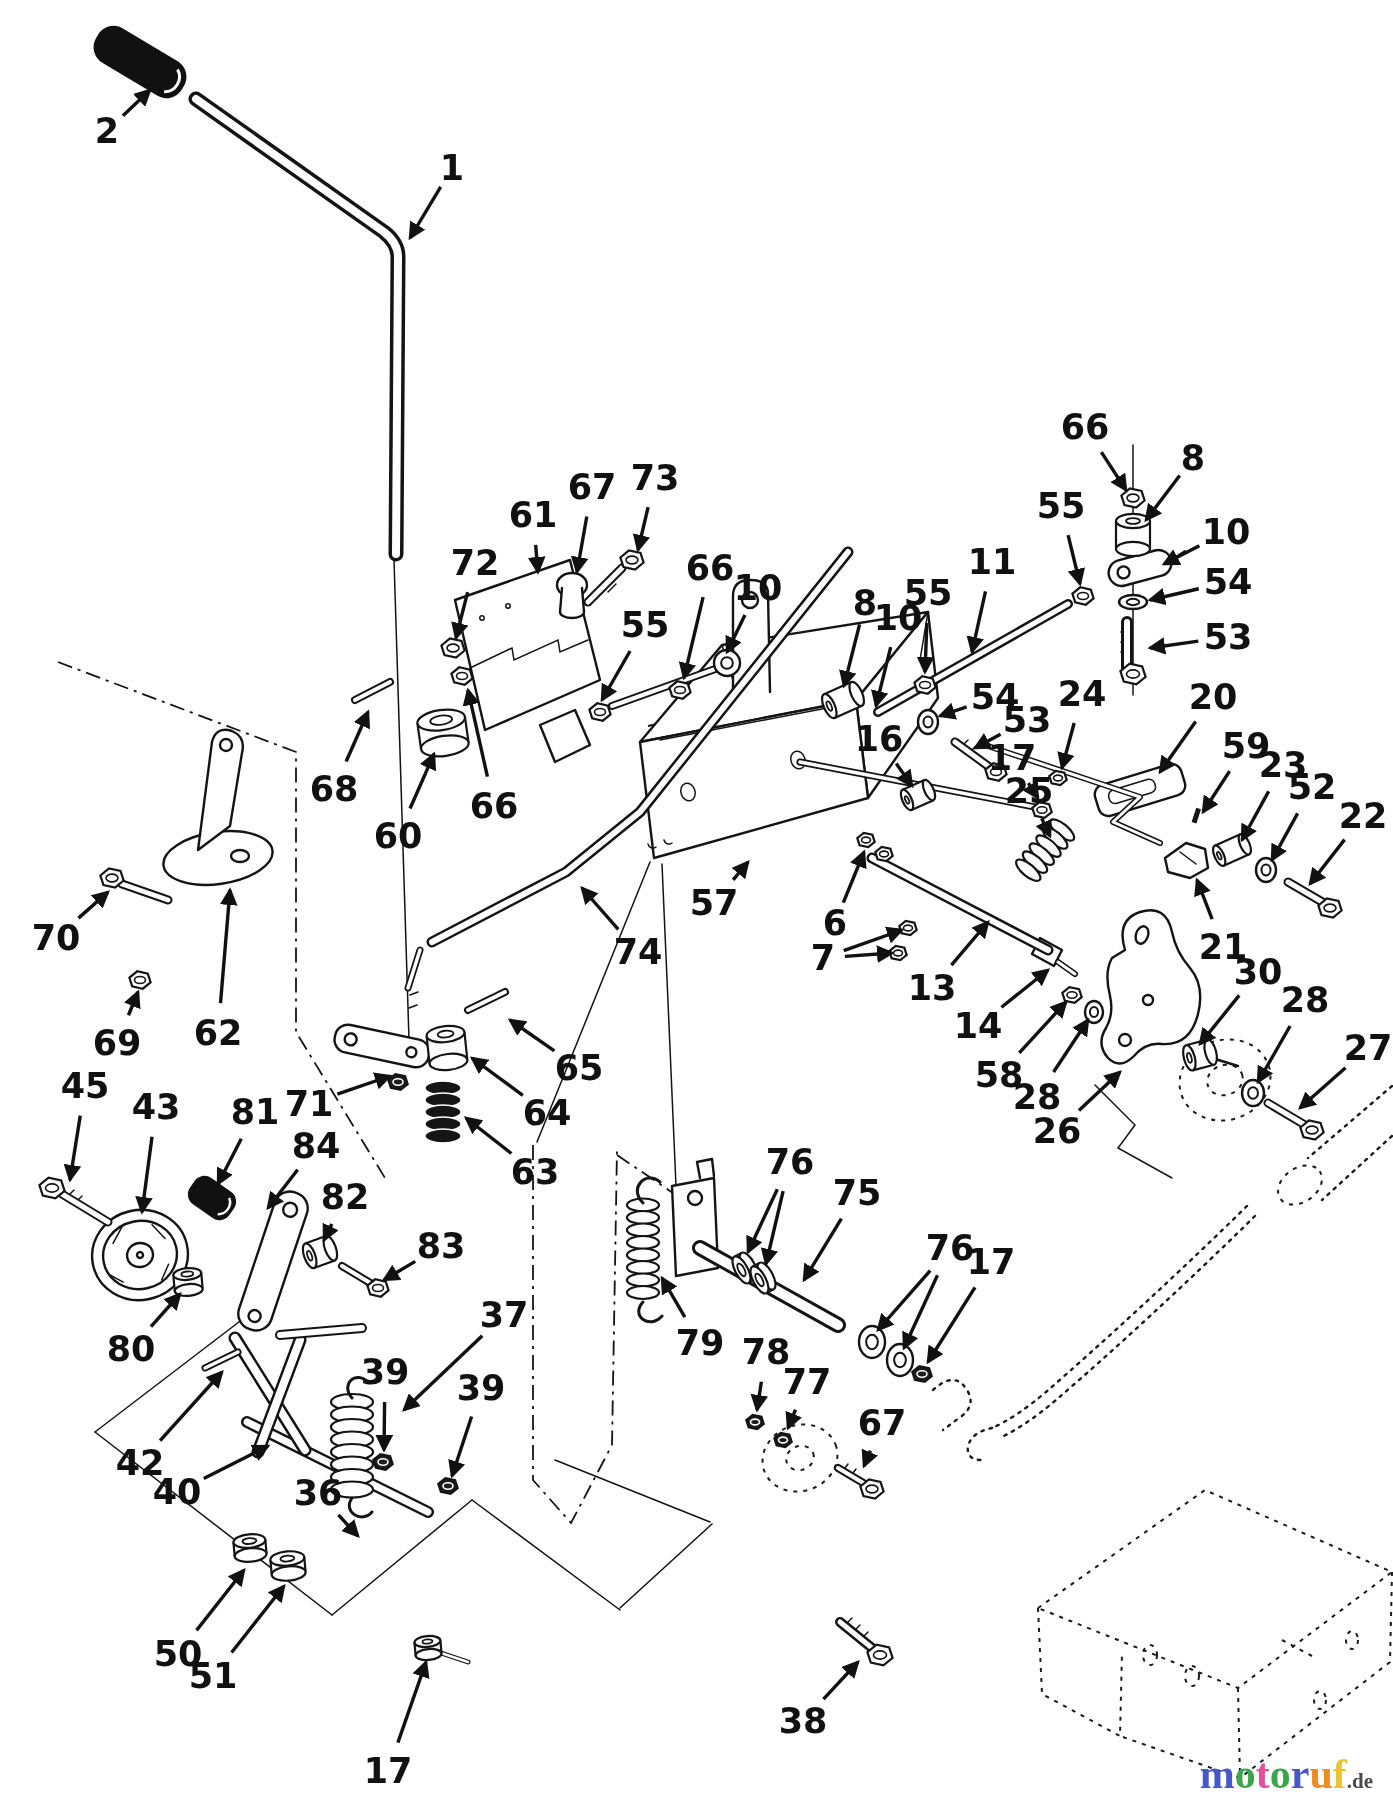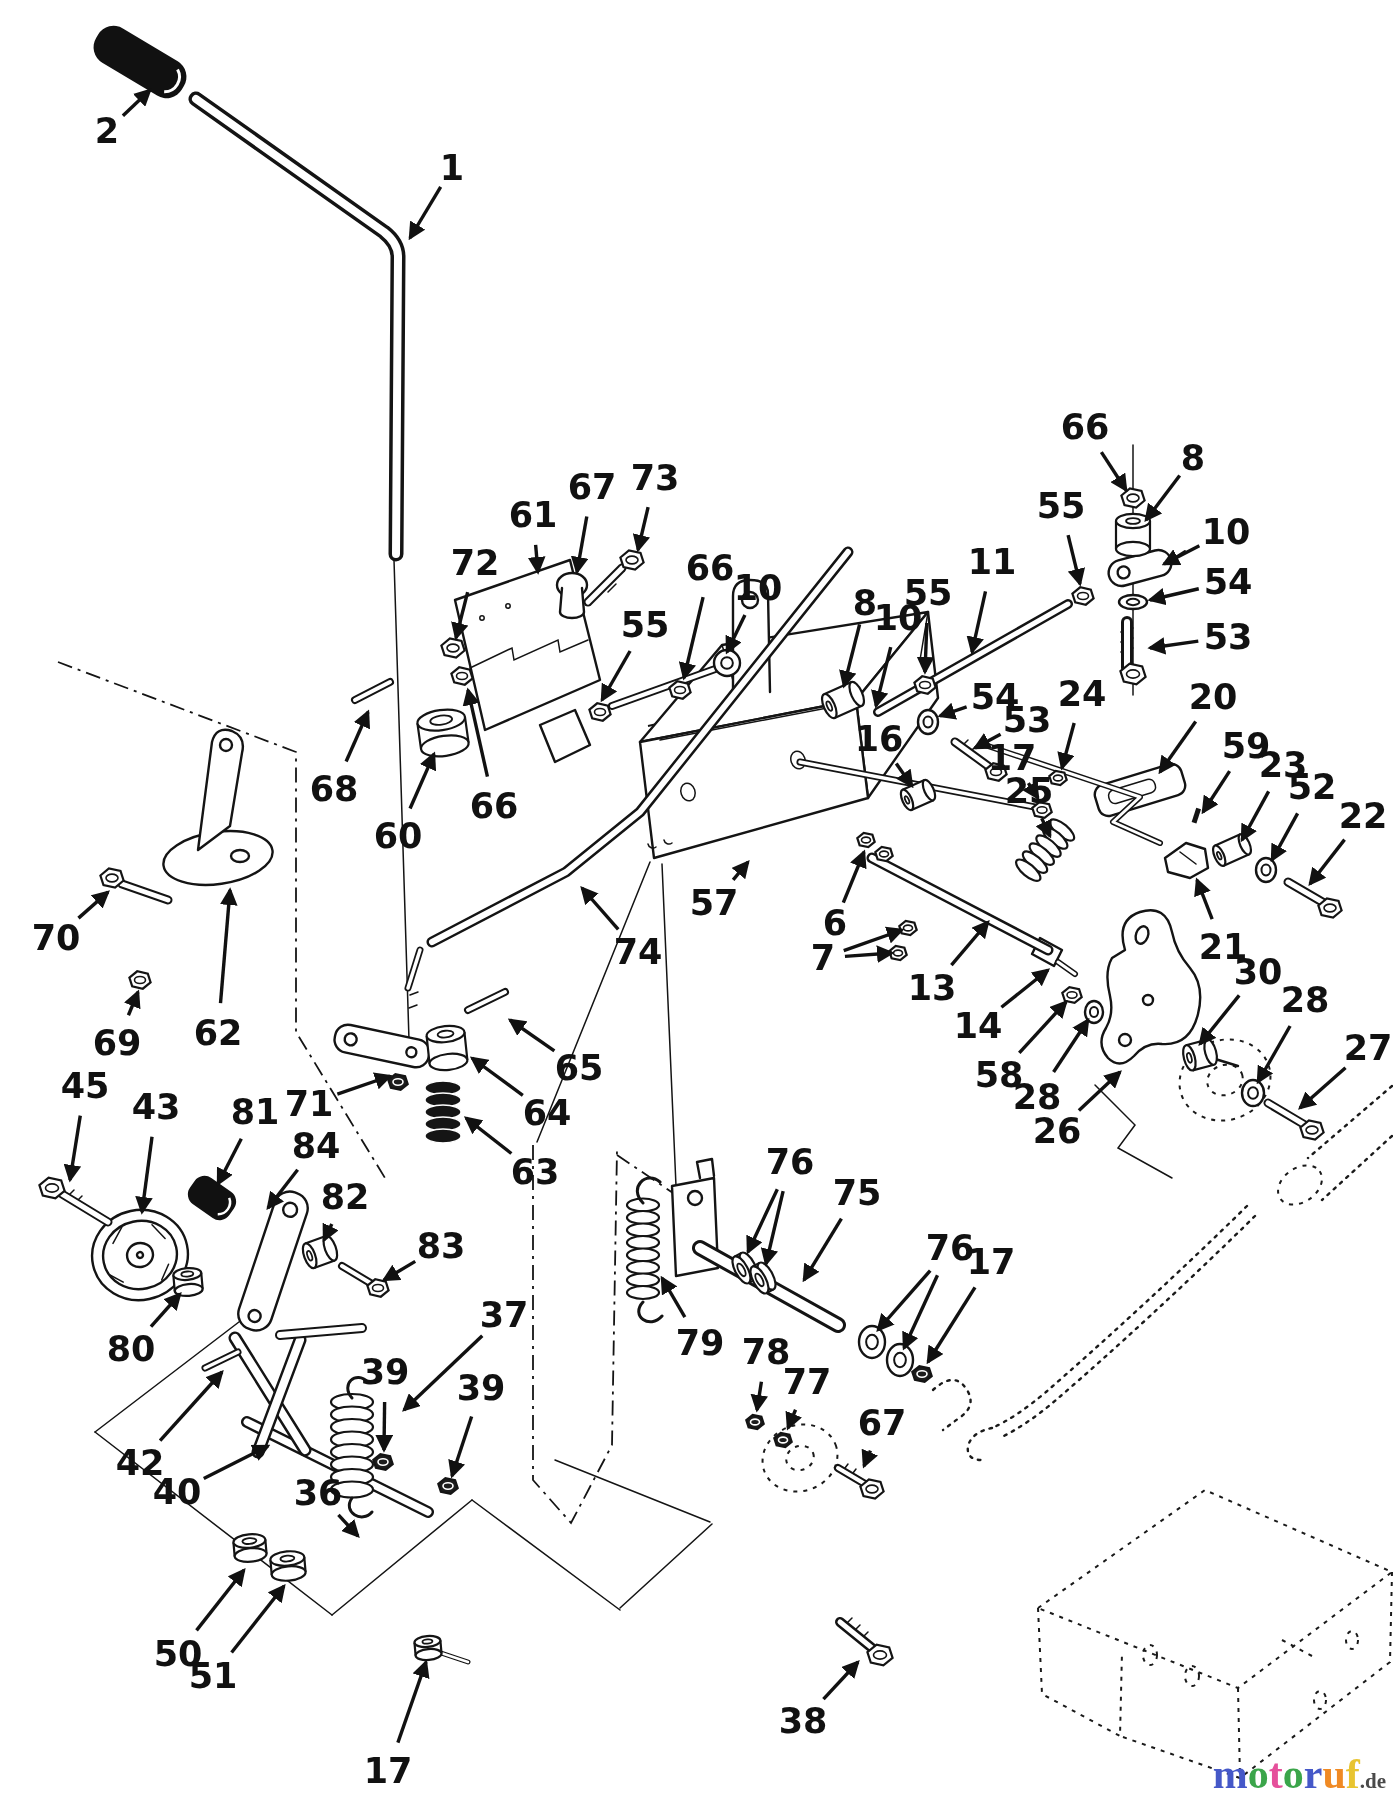--- a/index.html
+++ b/index.html
@@ -7,21 +7,21 @@
         font-family:"DejaVu Sans",sans-serif;}
   svg{position:absolute;left:0;top:0;}
   .ln{stroke:#141414;fill:none;stroke-width:2.4;stroke-linejoin:round;stroke-linecap:round;}
   .thin{stroke:#141414;fill:none;stroke-width:1.5;stroke-linecap:round;}
   .wfill{fill:#ffffff;}
   .dd{stroke:#141414;fill:none;stroke-width:1.8;stroke-dasharray:15 6 3 6;}
   .gh{stroke:#1a1a1a;fill:none;stroke-width:2;stroke-dasharray:4 6;}
   .dt{stroke:#1a1a1a;fill:none;stroke-width:2.4;stroke-dasharray:2.5 6;stroke-linecap:round;}
   .callout-num{font-family:"DejaVu Sans",sans-serif;font-weight:bold;font-size:35px;fill:#111;
                text-anchor:middle;}
-  #watermark{position:absolute;right:7px;bottom:2px;font-family:"Liberation Serif",serif;
+  #watermark{position:absolute;right:20px;bottom:2px;font-family:"Liberation Serif",serif;
              font-weight:bold;font-size:42px;letter-spacing:0px;}
   #watermark .de{font-size:21px;color:#4a4a4a;}
 </style>
 </head>
 <body>
 <div id="page">
 
 <svg id="diagram" width="1393" height="1800" viewBox="0 0 1393 1800">
   <defs>
     <marker id="ah" viewBox="0 0 10 10" refX="8.5" refY="5" markerWidth="5.2" markerHeight="5.2" orient="auto-start-reverse">

